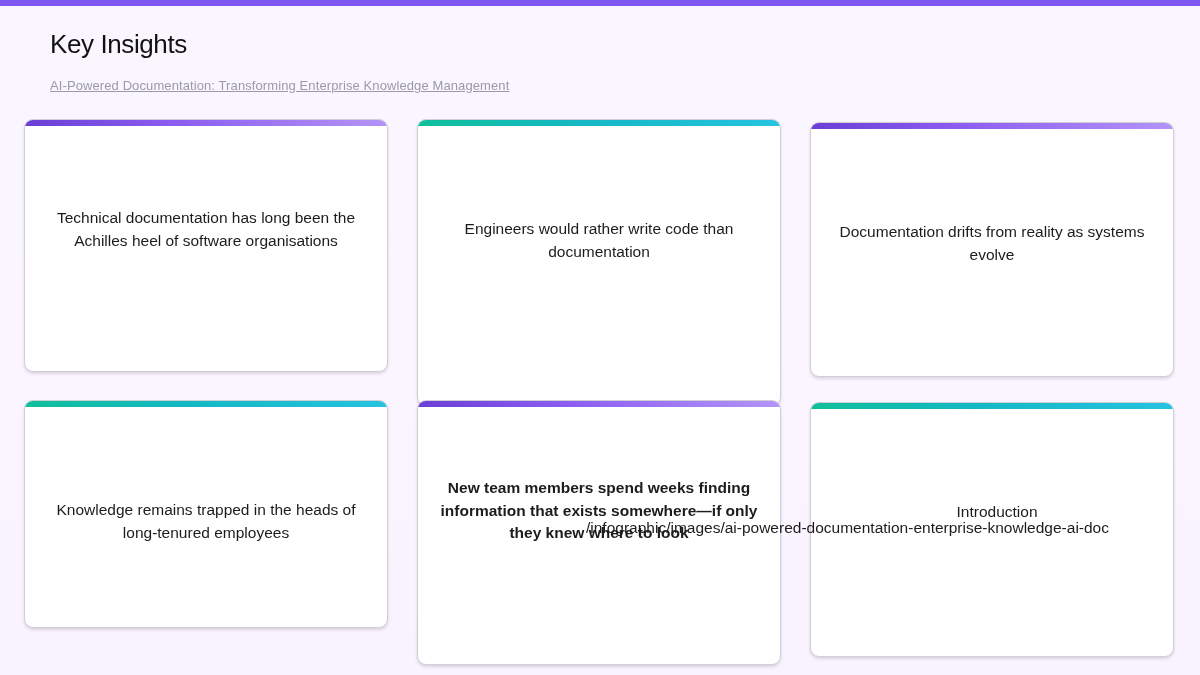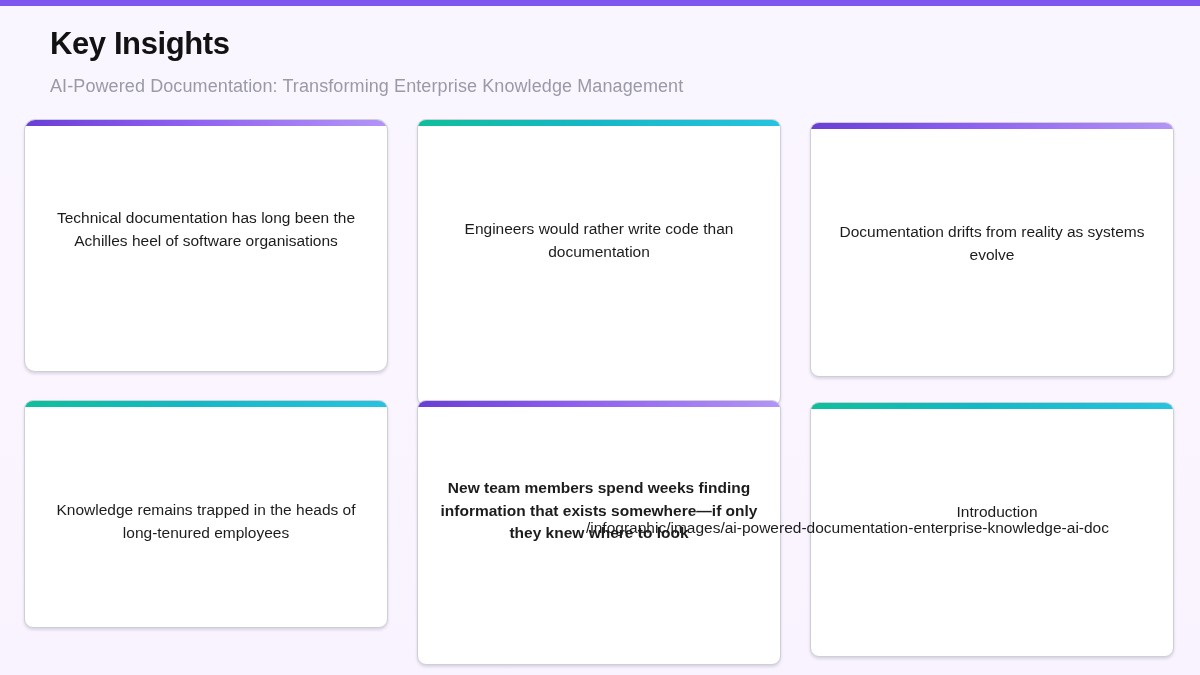--- a/index.html
+++ b/index.html
@@ -33,34 +33,35 @@
   }
 
   #header {
     position: absolute;
     left: 50px;
     top: 18px;
     width: 1100px;
   }
 
   #page-title {
-    font-size: 31px;
-    font-weight: bold;
+    font-size: 26px;
+    font-weight: normal;
     color: #121212;
     letter-spacing: -0.4px;
     line-height: 40px;
   }
 
   #page-subtitle {
     margin-top: 11px;
-    font-size: 18px;
+    font-size: 13px;
     font-weight: normal;
     color: #9a9aa6;
     line-height: 22px;
     letter-spacing: 0.1px;
+    text-decoration: underline;
   }
 
   #card-grid {
     position: absolute;
     left: 24px;
     top: 113px;
     width: 1154px;
     height: 540px;
   }
 
@@ -80,21 +81,21 @@
 
   .card-row-1 { top: 0px; height: 253px; }
   .card-row-2 { top: 281px; height: 253px; }
 
   
   .card-col-3.card-row-1 { top: 3px; height: 255px; }
   .card-col-3.card-row-2 { top: 283px; height: 255px; }
   .card-col-2.card-row-2 { top: 281px; height: 265px; font-weight: bold; }
   .card-col-1.card-row-2 { top: 281px; height: 228px; text-decoration: underline; }
   .card-col-2.card-row-1 { top: 0px; height: 287px; }
-  .card-col-1.card-row-1 { top: 0px; height: 253px; border-radius: 11px; }
+  .card-col-1.card-row-1 { top: 0px; height: 253px; }
 
   .card-accent {
     position: absolute;
     top: 0; left: 0;
     width: 100%;
     height: 6px;
   }
 
   .accent-purple {
     background: linear-gradient(90deg, #6a3fd6 0%, #8b5cf0 40%, #b394f7 100%);

